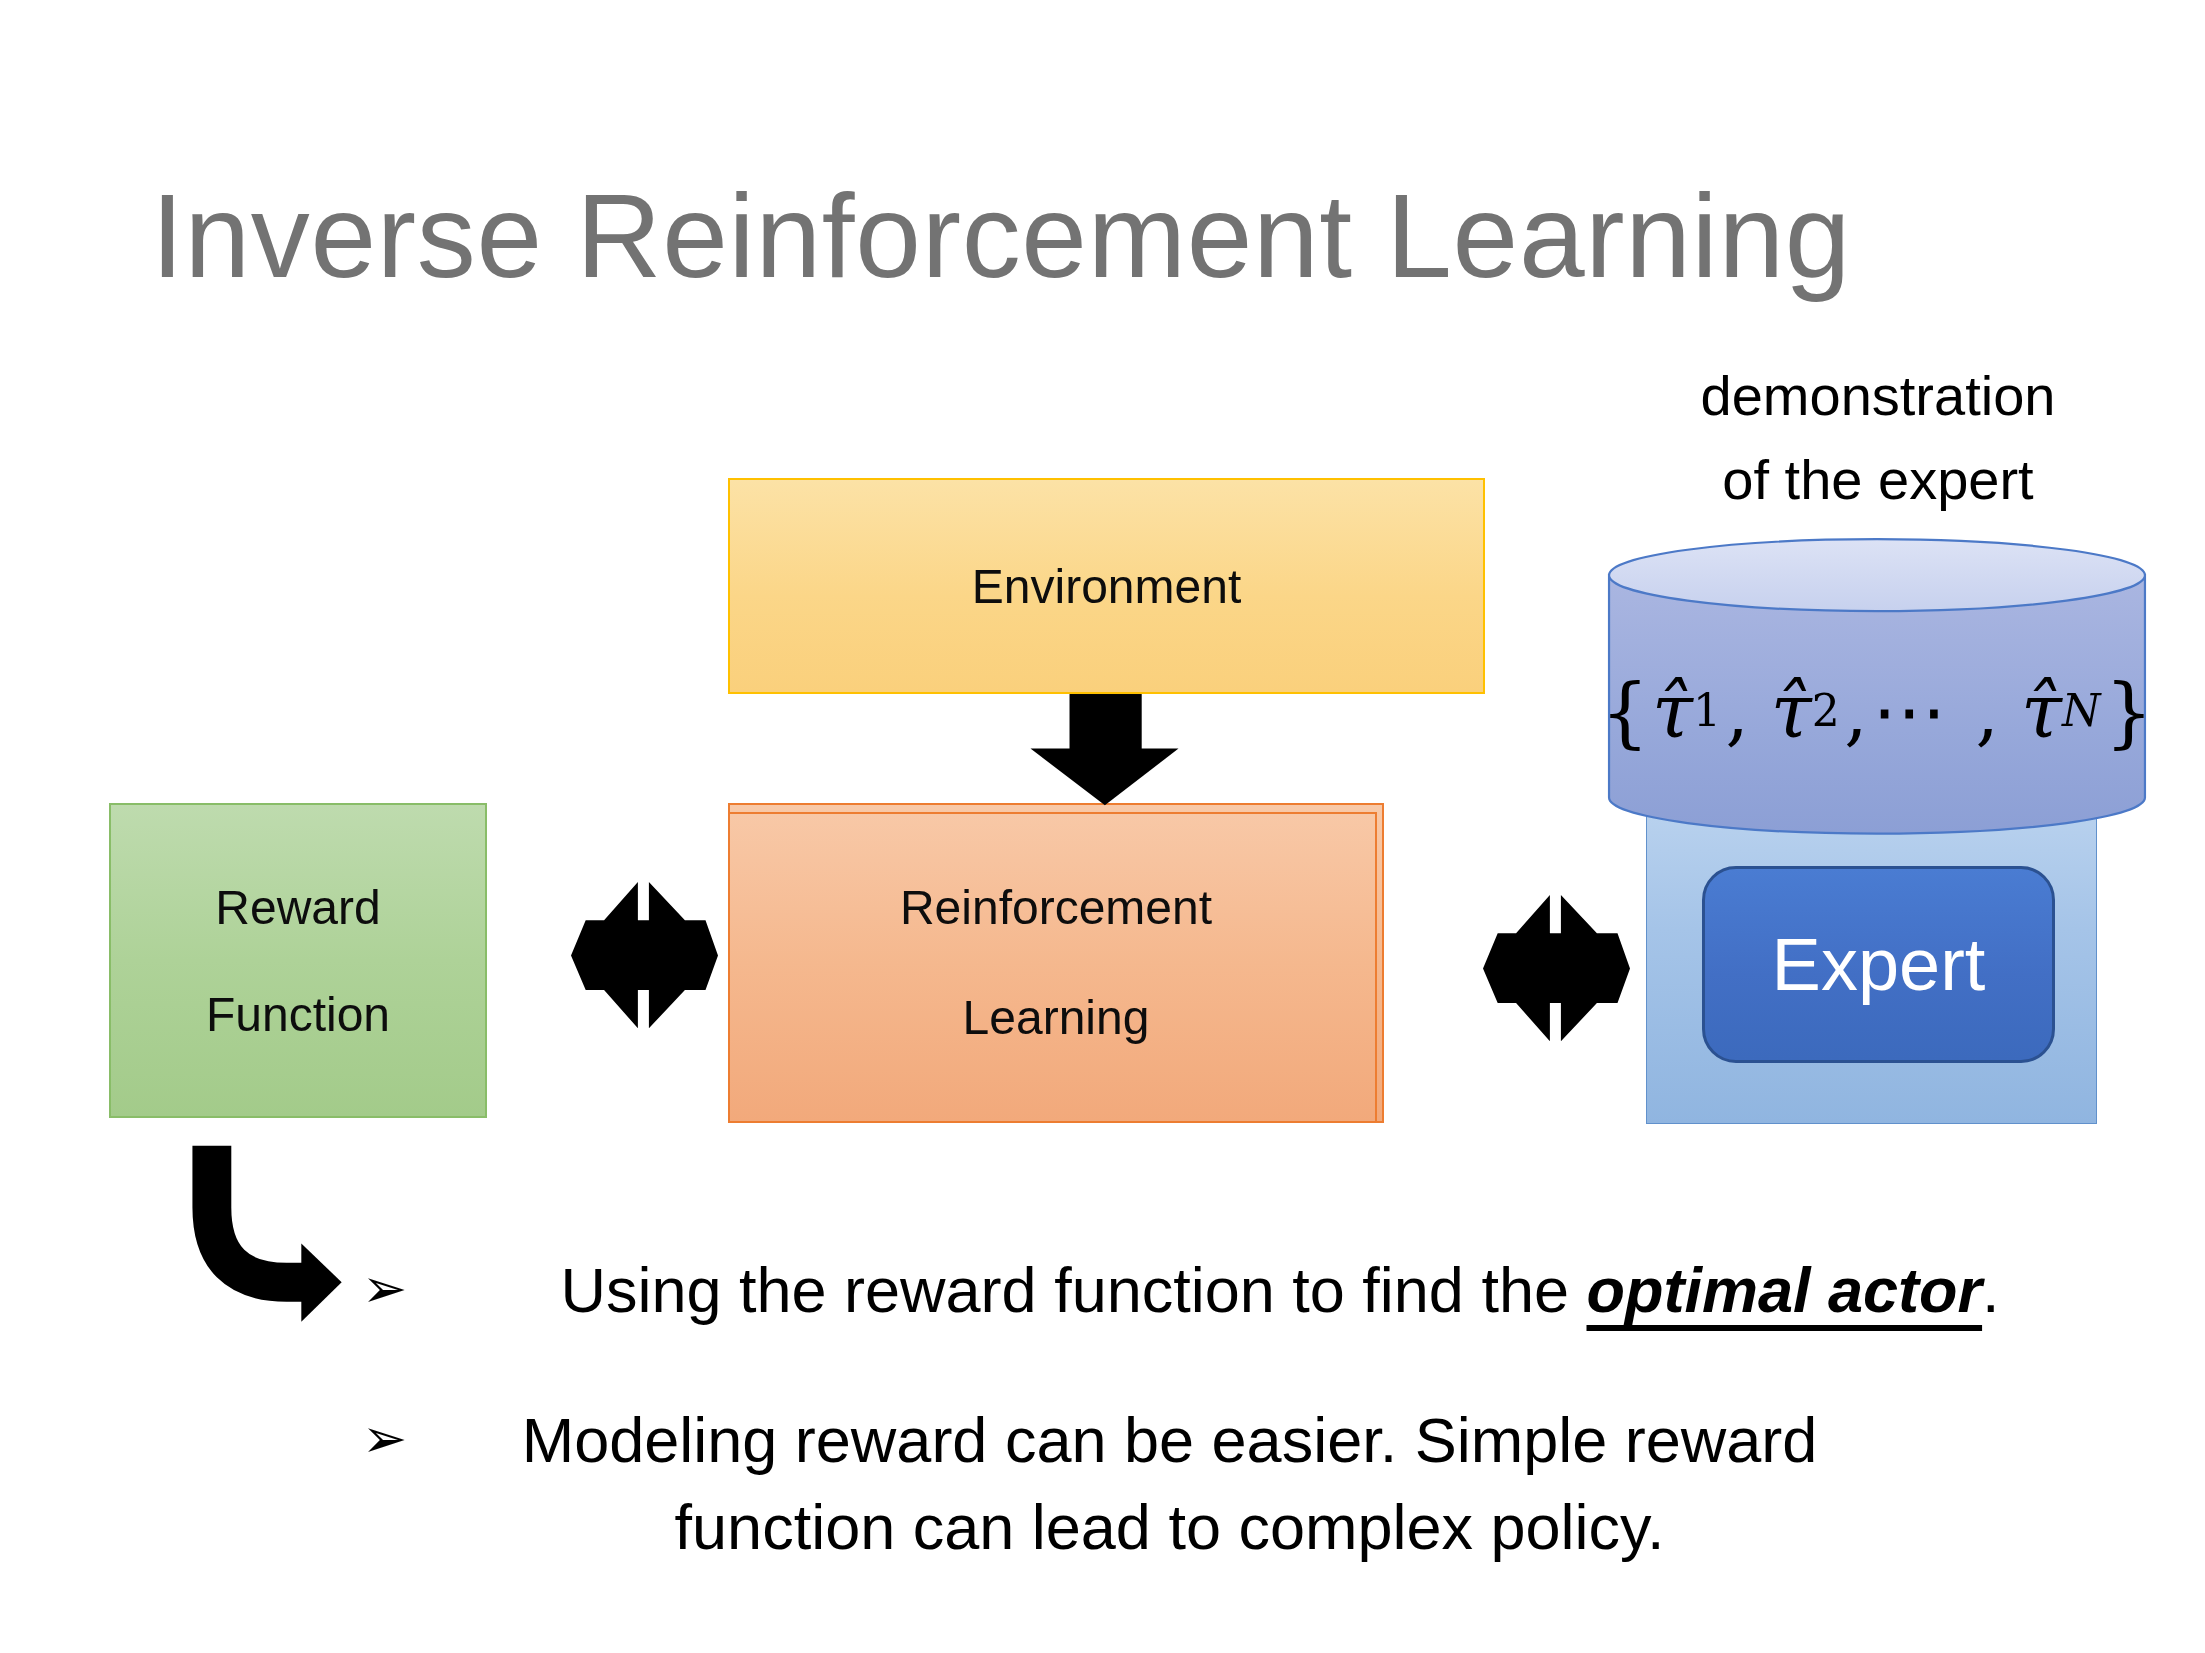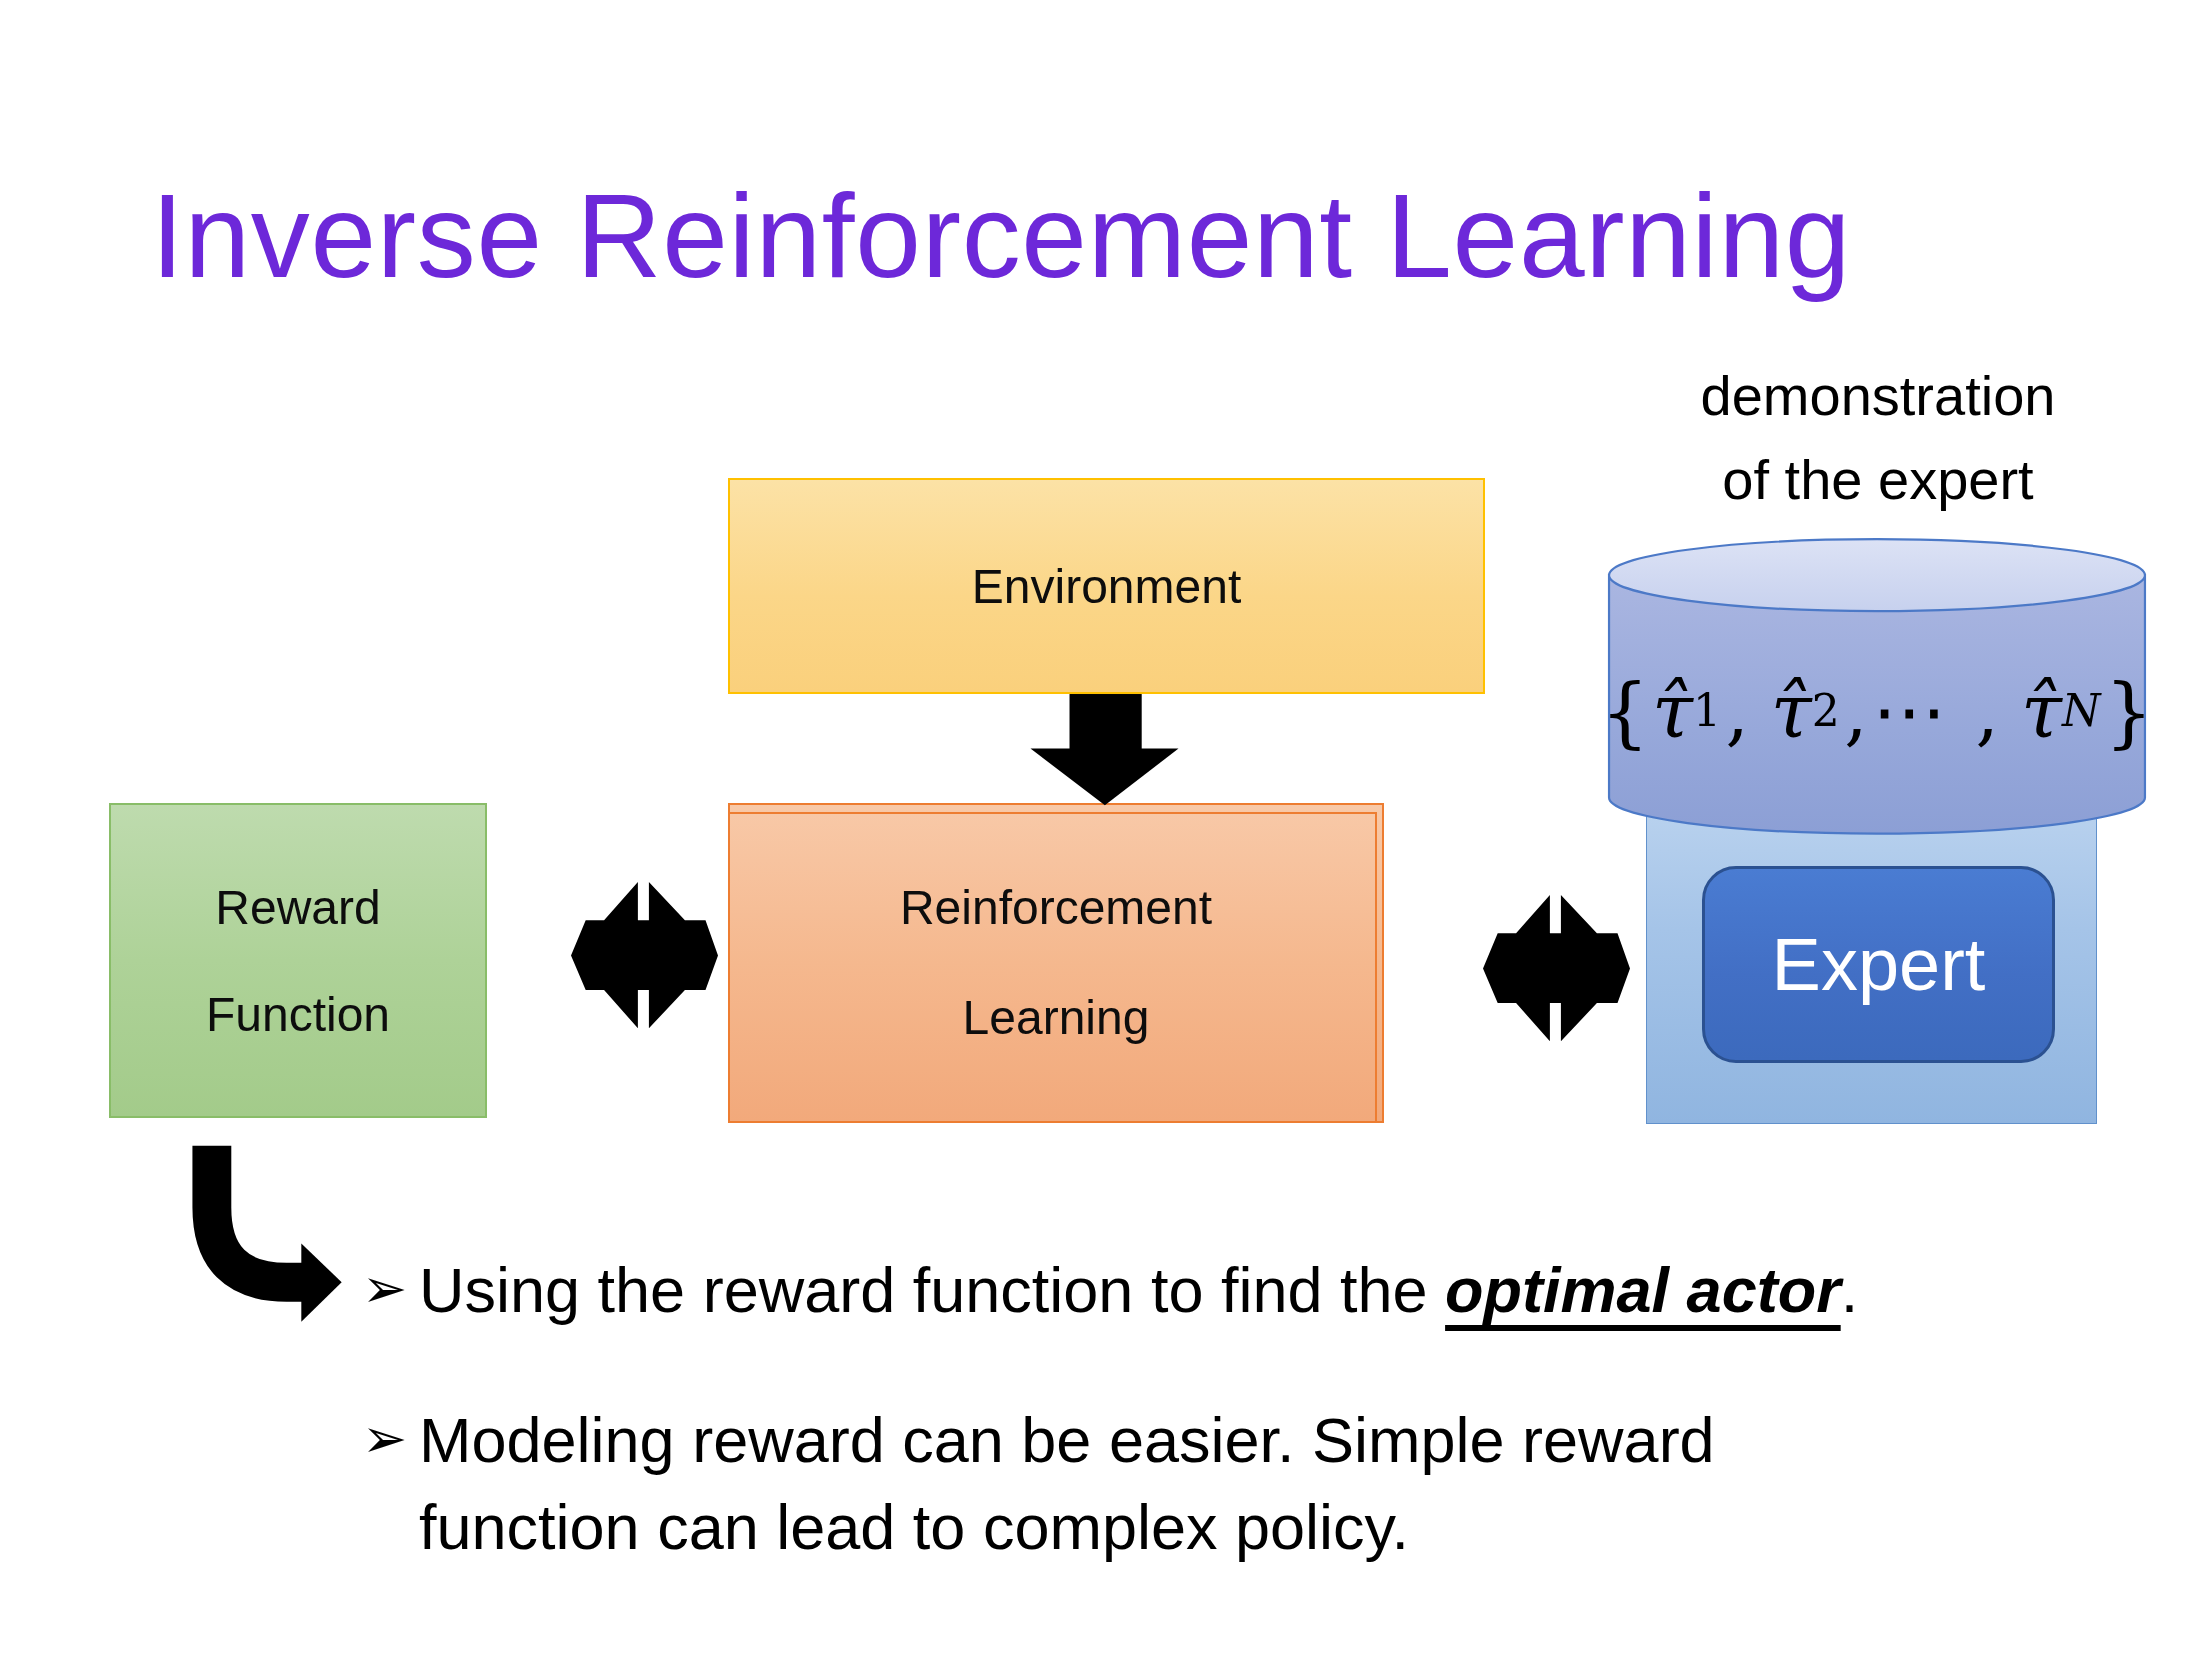--- a/index.html
+++ b/index.html
@@ -15,21 +15,21 @@
   }
 
   .abs { position: absolute; }
 
   
   .title {
     left: 151px; top: 168px;
     font-size: 118px;
     font-weight: 400;
     letter-spacing: 0.7px;
-    color: #6d28d9;
+    color: #737373;
     white-space: nowrap;
   }
 
   
   .demo-label {
     left: 1595px; top: 354px;
     width: 566px;
     text-align: center;
     font-size: 56px;
     line-height: 84px;
@@ -130,21 +130,21 @@
   }
   .bullet-1 { left: 362px; top: 1247px; width: 1779px; }
   .bullet-2 { left: 362px; top: 1397px; width: 1558px; }
   .bullet .marker {
     width: 57px;
     flex: 0 0 57px;
     font-size: 54px;
     line-height: 82px;
     color: #000000;
   }
-  .bullet .btext { flex: 1 1 auto; }
+  .bullet .btext { flex: 1 1 auto; text-align: center; }
   .emph {
     font-weight: bold;
     font-style: italic;
     text-decoration: underline;
     text-decoration-thickness: 5.9px;
     text-underline-offset: 13.2px;
   }
 </style>
 </head>
 <body>

